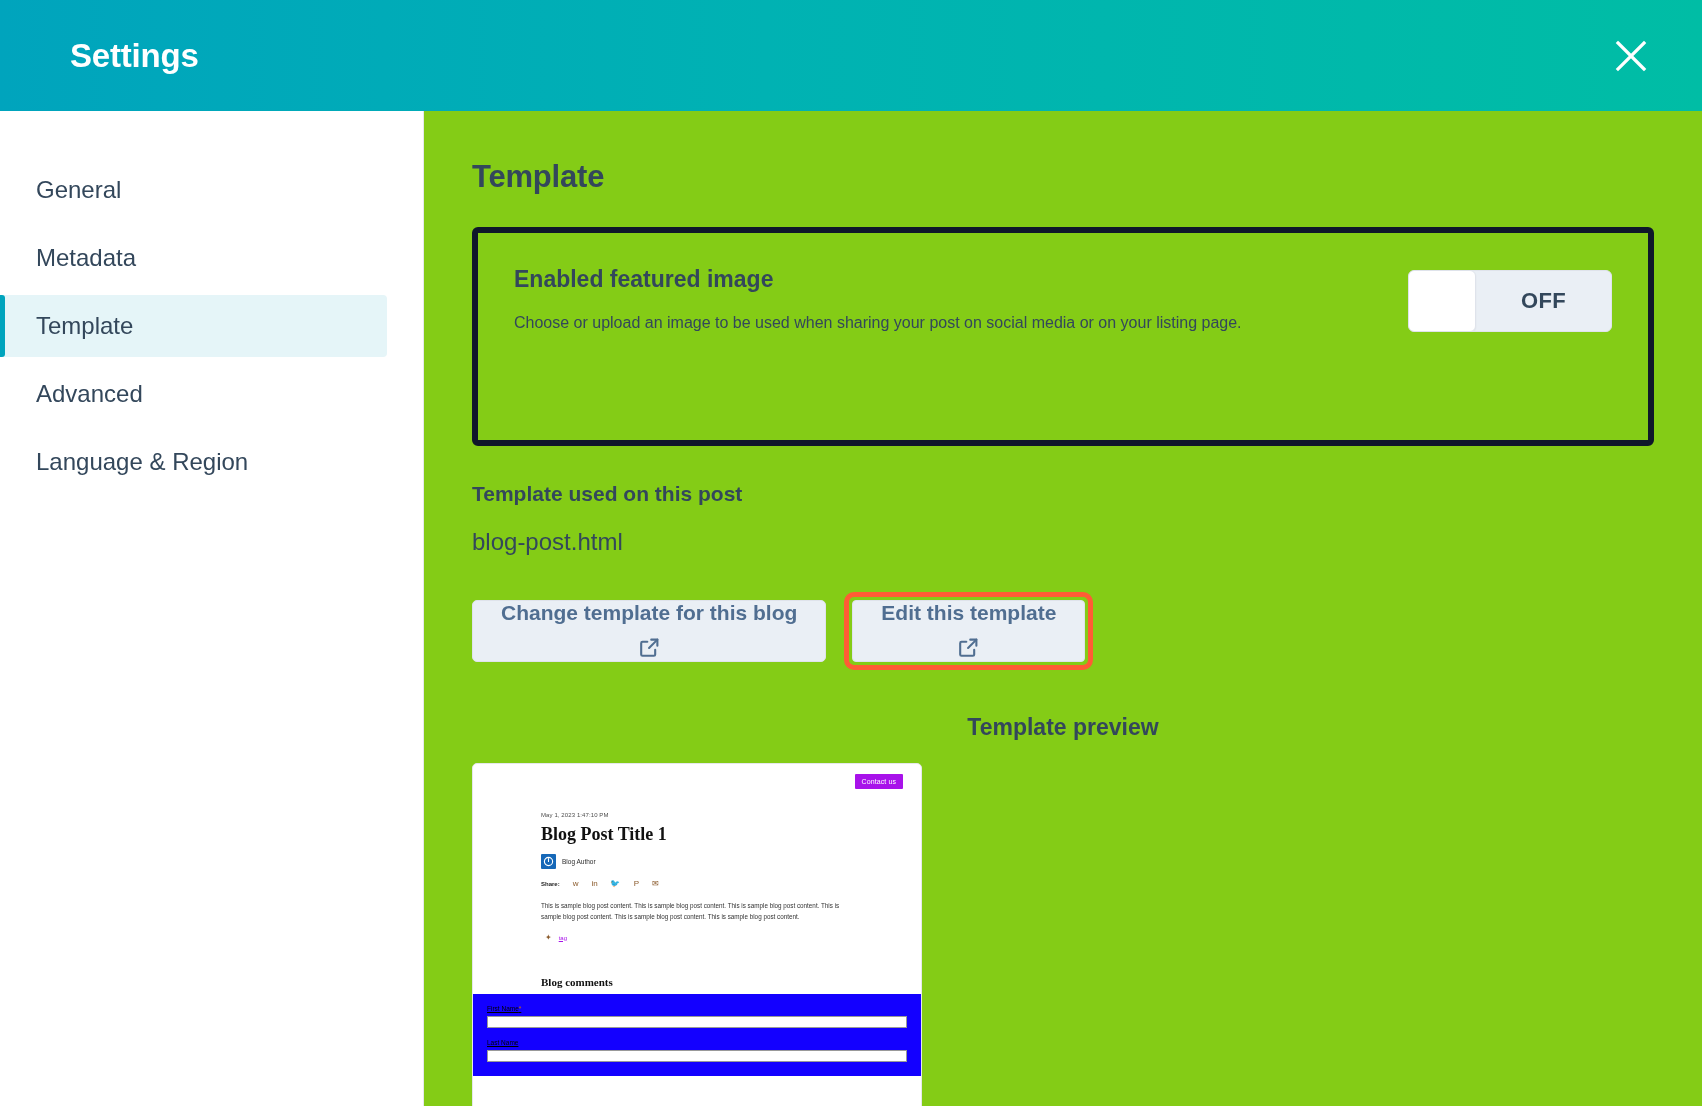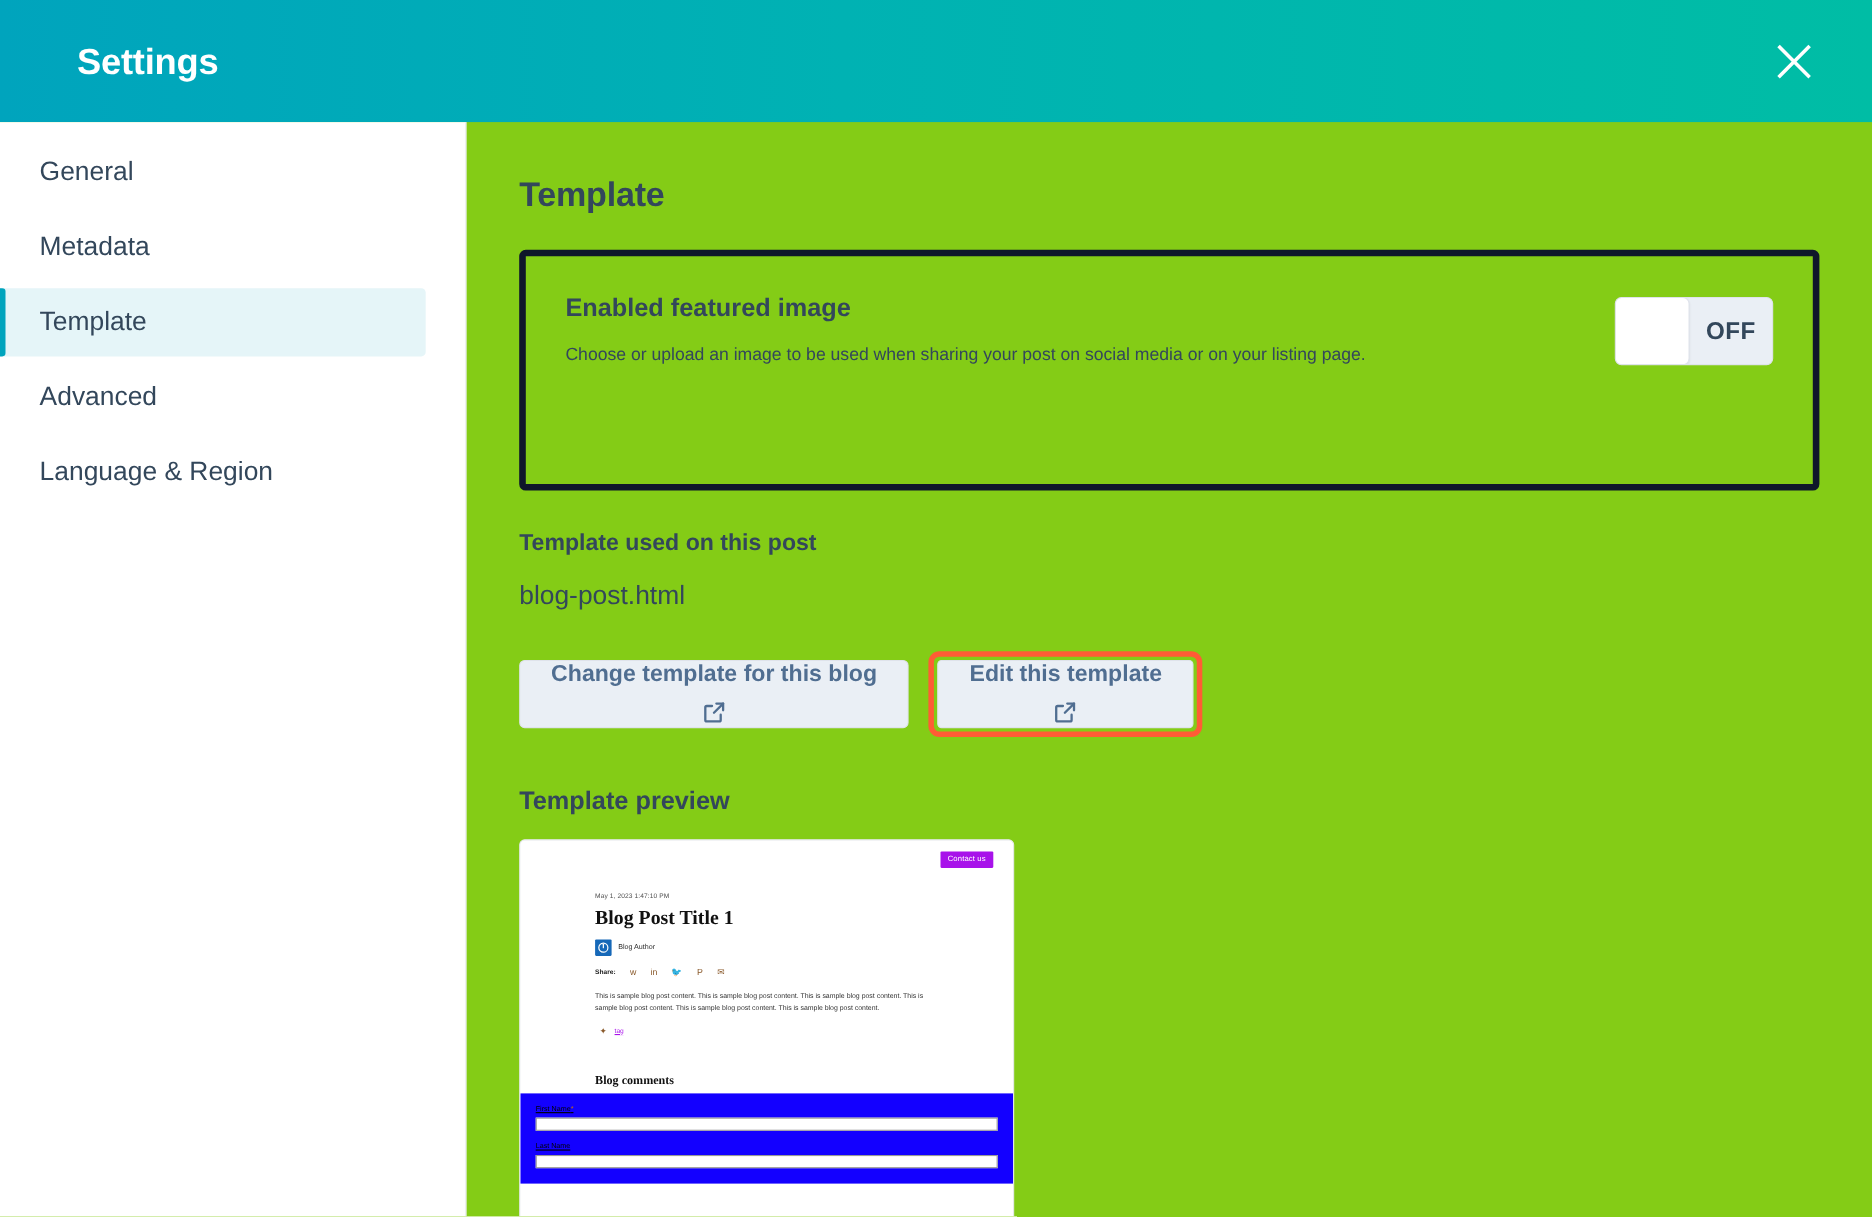--- a/index.html
+++ b/index.html
@@ -34,21 +34,21 @@
 
   
   .body-wrap {
     position: absolute; top: 111px; left: 0;
     width: 1702px; height: 995px;
     display: flex;
   }
   .sidebar {
     width: 424px; height: 100%;
     border-right: 1px solid #e5e8eb;
-    padding-top: 15px;
+    padding-top: 48px;
     background: #fff;
     flex: 0 0 424px;
   }
   .nav-item {
     position: relative;
     height: 62px;
     display: flex; align-items: center;
     padding-left: 36px;
     font-size: 24px;
     color: #33475b;
@@ -95,21 +95,21 @@
   .feature-heading {
     font-size: 23px; font-weight: 700; color:#33475b;
     margin-bottom: 15px;
   }
   .feature-desc {
     font-size: 16px; color:#33475b; line-height: 1.9;
   }
   .toggle {
     flex: 0 0 auto;
     display: flex; align-items: stretch;
-    width: 144px; height: 62px;
+    width: 204px; height: 62px;
     border: 1px solid #dfe3eb;
     border-radius: 6px;
     background: #eaeff5;
     overflow: hidden;
     cursor: pointer;
     margin-top: 4px;
   }
   .toggle-knob {
     width: 68px; background:#fff;
     border: 1px solid #dfe3eb;
@@ -151,20 +151,21 @@
     border-radius: 10px;
     padding: 3px;
     display:inline-flex;
   }
   .btn-highlight-wrap .btn { border-radius: 4px; }
 
   
   .preview-heading {
     font-size: 23px; font-weight:700; color:#33475b;
     margin-bottom: 22px;
+    text-align: center;
   }
   .preview-frame {
     width: 450px;
     border: 1px solid #e5e8eb;
     border-radius: 5px;
     background:#fff;
     padding: 0;
     overflow: hidden;
     position: relative;
     height: 350px;

